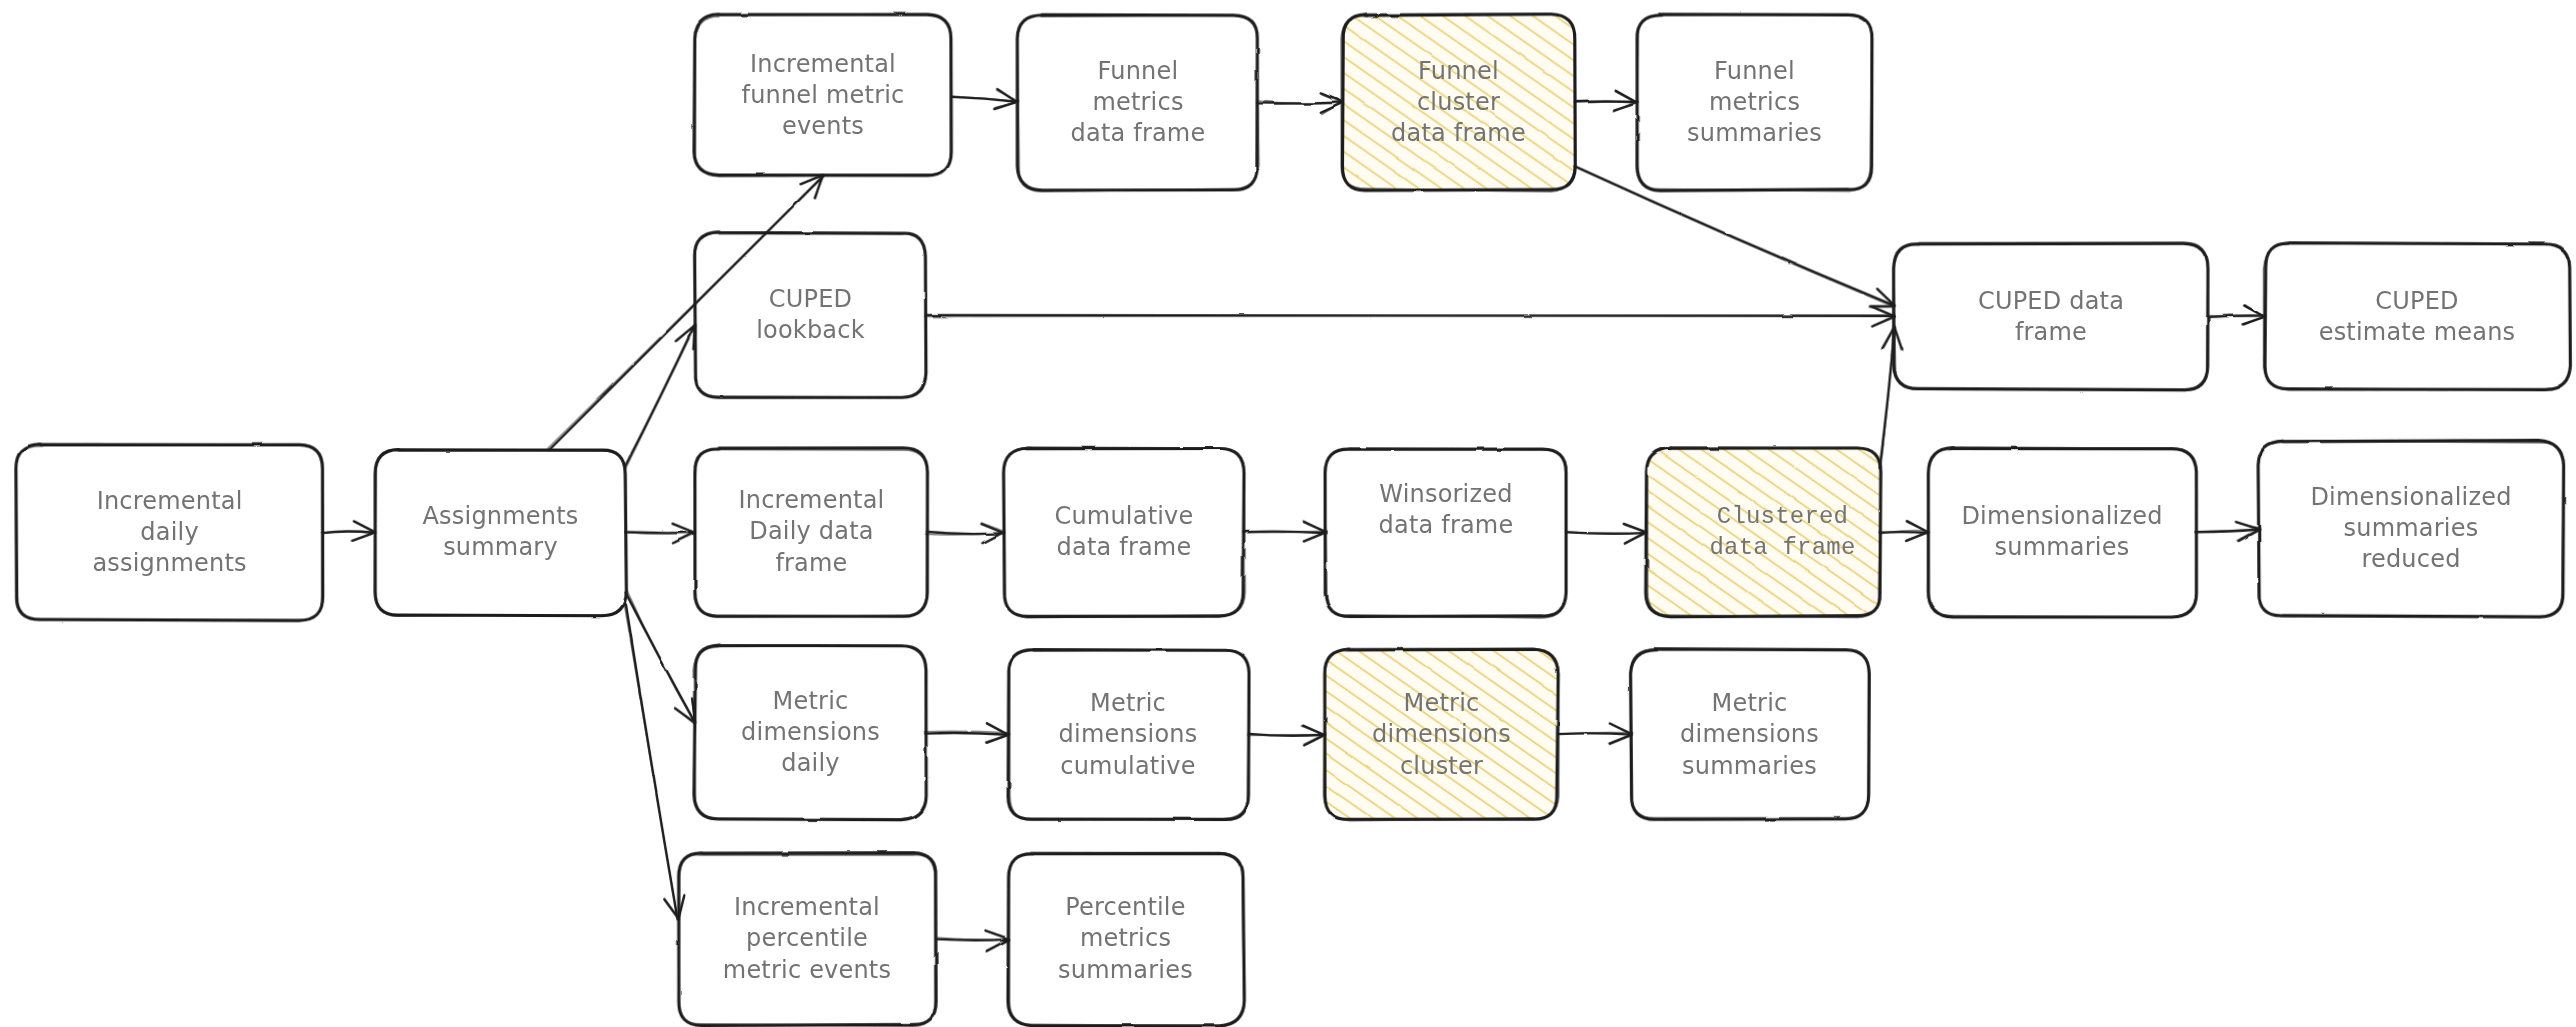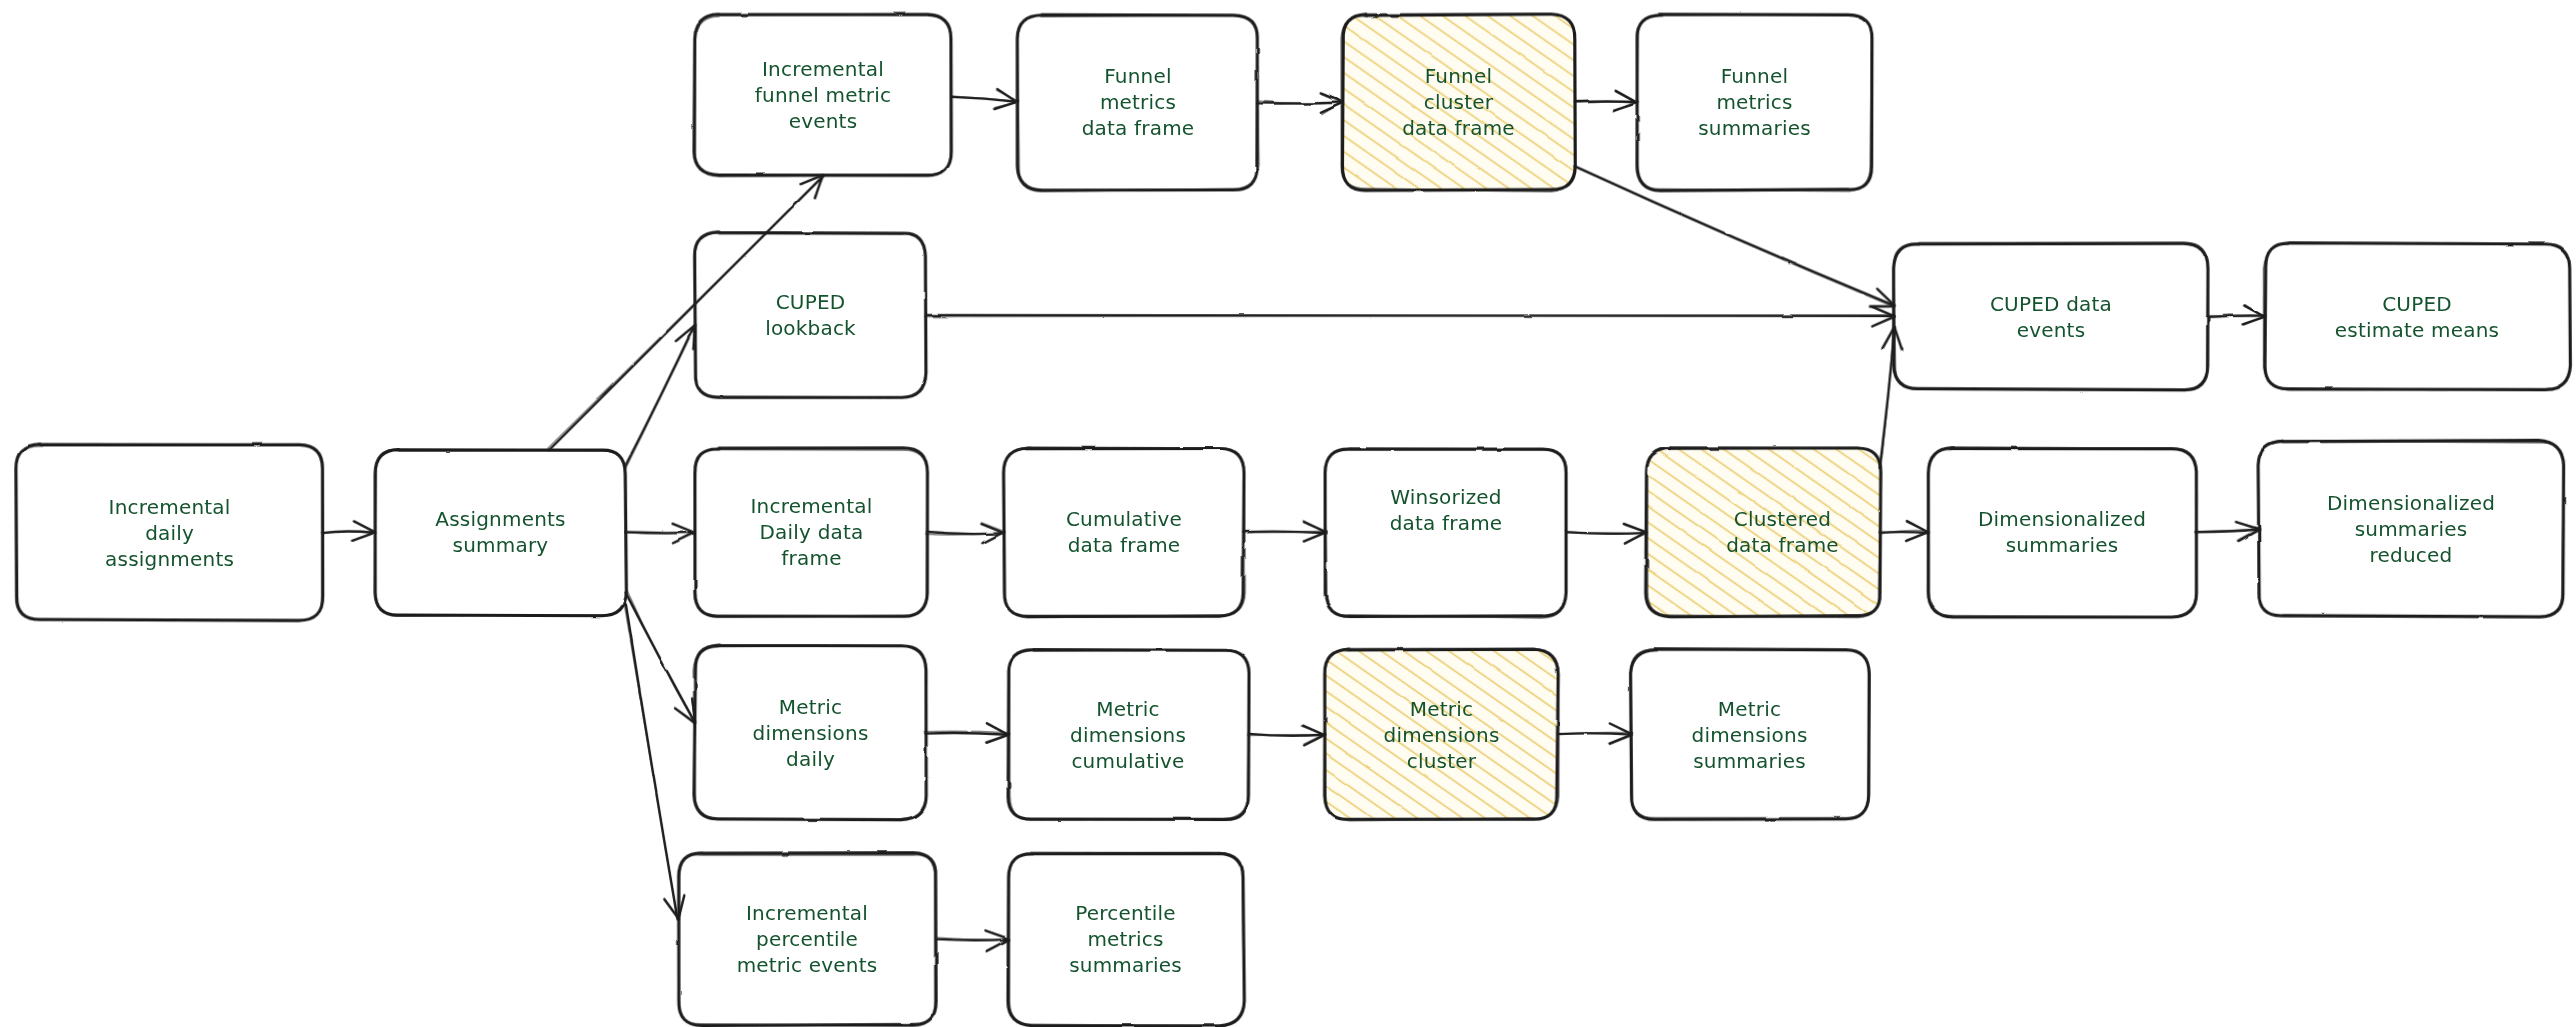--- a/index.html
+++ b/index.html
@@ -1,22 +1,22 @@
 <!DOCTYPE html>
 <html style="font-size:14.8px"><head>
 <meta charset="utf-8">
 <style>
   html,body{margin:0;padding:0;background:#ffffff;}
   body{width:2576px;height:1028px;overflow:hidden;font-family:"DejaVu Sans",sans-serif;}
   #stage{position:relative;width:2576px;height:1028px;background:#fff;}
   svg#canvas{position:absolute;left:0;top:0;width:2576px;height:1028px;}
   .nodebox{position:absolute;box-sizing:border-box;display:flex;align-items:center;
            justify-content:center;text-align:center;line-height:1.30;
-           font-family:"DejaVu Sans",sans-serif;color:#14532d;
-           font-size:20px;letter-spacing:0.2px;}
+           font-family:"DejaVu Sans",sans-serif;color:#737373;
+           font-size:24px;letter-spacing:0.2px;}
   .nodebox span{display:block;padding:0 9.2px;}
   .lbl{white-space:pre-line;}
 </style>
 </head>
 <body>
 
 <div id="stage">
   <svg id="canvas" viewBox="0 0 2792 1114">
     <defs>
       <pattern id="hatch" width="14" height="14" patternTransform="rotate(-55)" patternUnits="userSpaceOnUse">
@@ -299,40 +299,40 @@
         <span class="lbl">Funnel
 metrics
 summaries</span>
       </div>
       <div class="nodebox" style="left: 695px; top: 233px; width: 231px; height: 164px;">
         <span class="lbl">CUPED
 lookback</span>
       </div>
       <div class="nodebox" style="left: 1894px; top: 244px; width: 314px; height: 146px;">
         <span class="lbl">CUPED data
-events</span>
+frame</span>
       </div>
       <div class="nodebox" style="left: 2265px; top: 244px; width: 304px; height: 146px;">
         <span class="lbl">CUPED
 estimate means</span>
       </div>
       <div class="nodebox" style="left: 695px; top: 448px; width: 233px; height: 168px;">
         <span class="lbl">Incremental
 Daily data
 frame</span>
       </div>
       <div class="nodebox" style="left: 1004px; top: 448px; width: 240px; height: 168px;">
         <span class="lbl">Cumulative
 data frame</span>
       </div>
       <div class="nodebox" style="left: 1326px; top: 448px; width: 240px; height: 124px;">
         <span class="lbl">Winsorized
 data frame</span>
       </div>
-      <div class="nodebox" style="left: 1646px; top: 448px; width: 273px; height: 168px;">
+      <div class="nodebox" style="left: 1646px; top: 448px; width: 273px; height: 168px; font-family: Liberation Mono, monospace;">
         <span class="lbl">Clustered
 data frame</span>
       </div>
       <div class="nodebox" style="left: 1928px; top: 448px; width: 268px; height: 168px;">
         <span class="lbl">Dimensionalized
 summaries</span>
       </div>
       <div class="nodebox" style="left: 2259px; top: 441px; width: 304px; height: 175px;">
         <span class="lbl">Dimensionalized
 summaries

